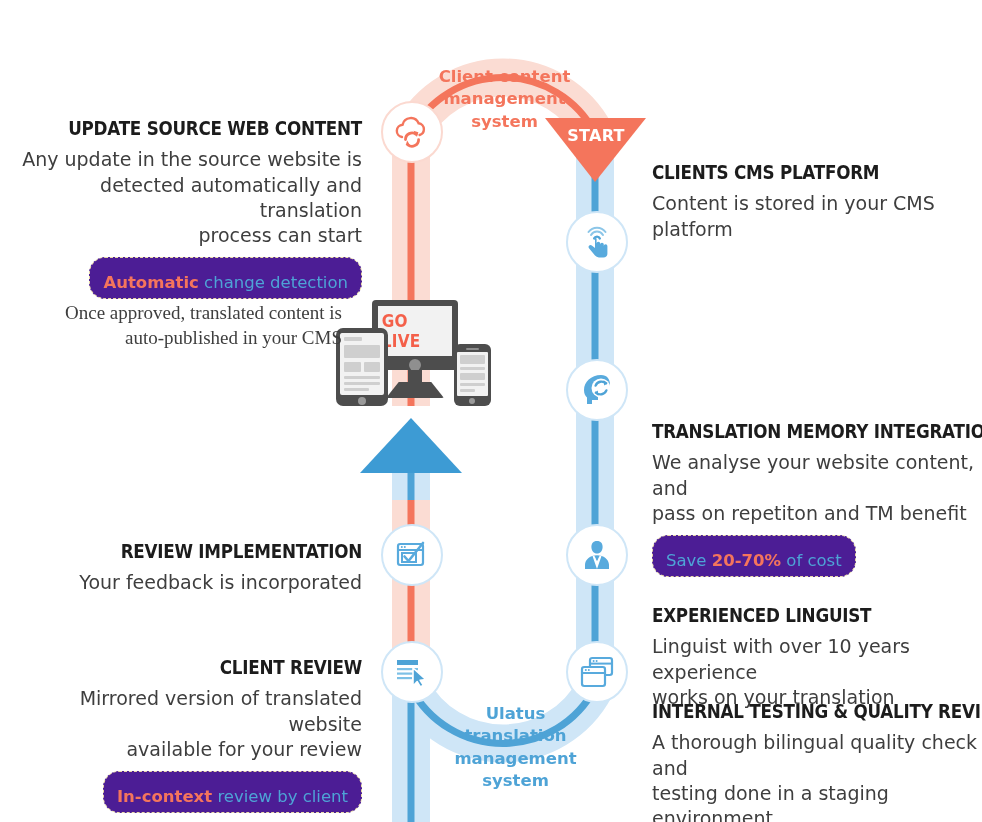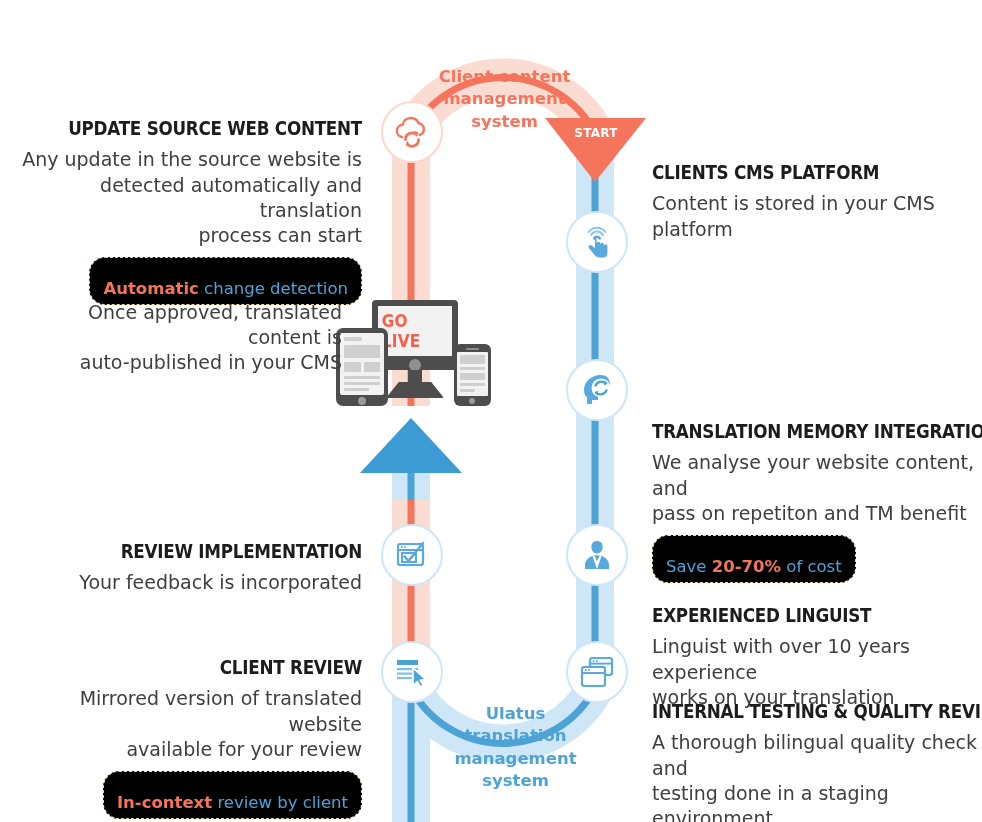--- a/index.html
+++ b/index.html
@@ -22,21 +22,21 @@
     font-weight: 700;
     line-height: 1.35;
   }
   #label-client-cms { left: 432px; top: 66px; width: 145px; color: #f4755c; }
   #label-ulatus     { left: 438px; top: 703px; width: 155px; color: #4ea3d6; }
 
   
   #start-text {
     position: absolute; left: 560px; top: 126px; width: 72px;
     text-align: center; color: #ffffff;
-    font-size: 12px; font-weight: 600; letter-spacing: .3px;
+    font-size: 16px; font-weight: 600; letter-spacing: .3px;
   }
 
   
   .bubble {
     position: absolute; width: 62px; height: 62px;
     border-radius: 50%;
     background: #ffffff;
     display: flex; align-items: center; justify-content: center;
   }
   .bubble.orange { border: 2px solid #fbd9d0; }
@@ -64,24 +64,24 @@
     line-height: 1.32;
     margin-top: 7px;
   }
   .block.right { text-align: left; margin-top: 44px; }
   .block.left  { text-align: right; }
 
   
   .pill {
     display: inline-block;
     margin-top: 9px;
-    padding: 20px 13px 5px;
+    padding: 14px 13px 5px;
     border: 1px dashed #e8d9a8;
     border-radius: 16px;
-    background: #000000;
+    background: #4c1d95;
     font-size: 16.5px;
     line-height: 1.3;
     white-space: nowrap;
   }
   .pill.wrap { white-space: normal; }
   .hl-o { color: #f4755c; font-weight: 700; }
   .hl-b { color: #4ea3d6; }
 
   
   #devices { position: absolute; left: 336px; top: 300px; width: 158px; height: 106px; }
@@ -320,21 +320,21 @@
     <span class="pill"><span class="hl-b">ISO 9001: 2004 </span><span class="hl-o">Certified QMS</span></span>
   </div>
 
   <div class="block left" style="left:10px; top:118px; width:352px;">
     <div class="title">UPDATE SOURCE WEB CONTENT</div>
     <div class="desc">Any update in the source website is<br>detected automatically and translation<br>process can start</div>
     <span class="pill"><span class="hl-o">Automatic</span><span class="hl-b"> change detection</span></span>
   </div>
 
   <div class="block left" style="left:10px; top:300px; width:332px;">
-    <div class="desc" style="margin-top:0;">Once approved, translated content is<br>auto-published in your CMS</div>
+    <div class="desc" style="margin-top:0;font-family:Liberation Serif, serif;">Once approved, translated content is<br>auto-published in your CMS</div>
   </div>
 
   <div class="block left" style="left:10px; top:657px; width:352px;">
     <div class="title">CLIENT REVIEW</div>
     <div class="desc">Mirrored version of translated website<br>available for your review</div>
     <span class="pill"><span class="hl-o">In-context</span><span class="hl-b"> review by client</span></span>
   </div>
 
   <div class="block left" style="left:10px; top:541px; width:352px;">
     <div class="title">REVIEW IMPLEMENTATION</div>

